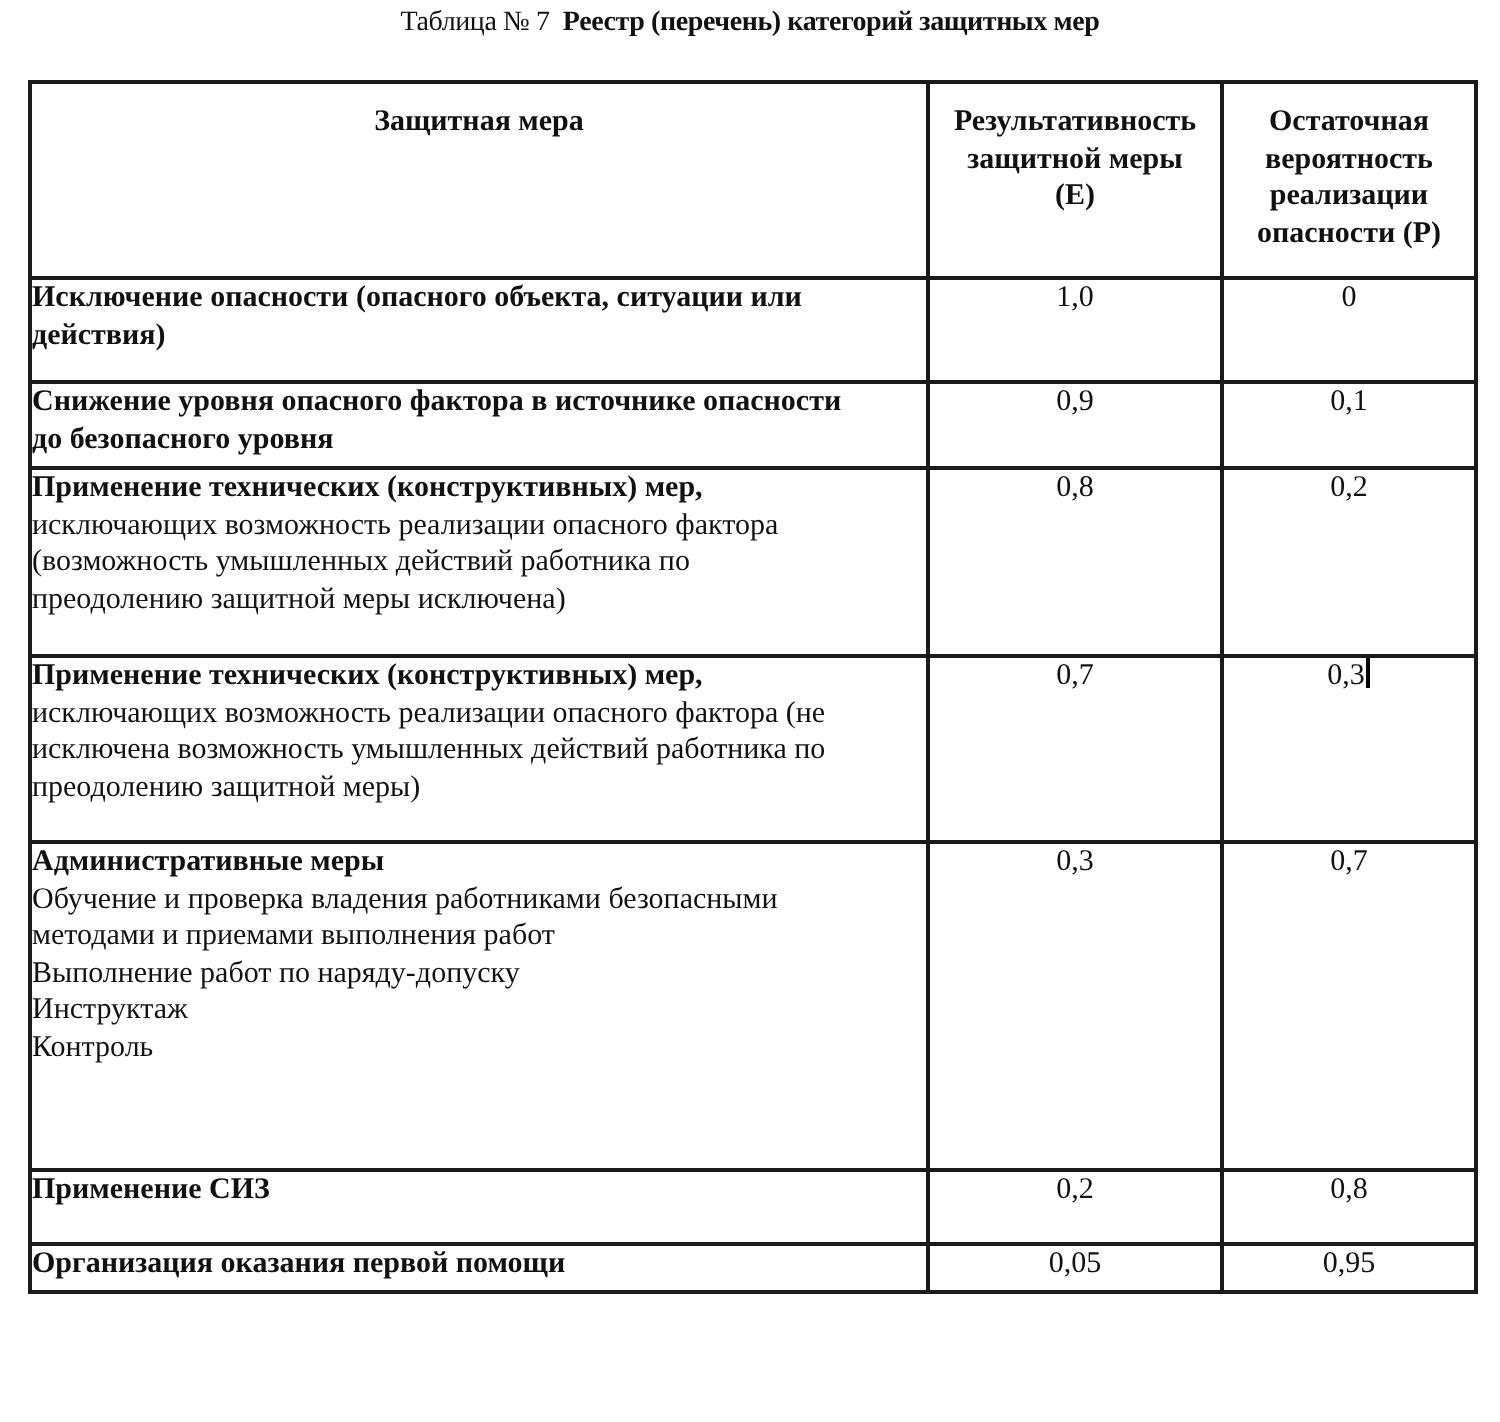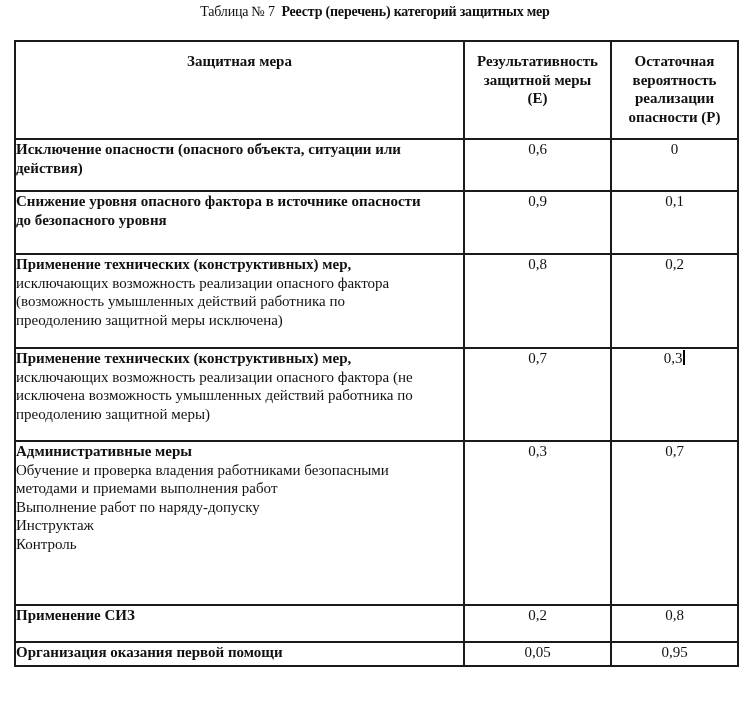--- a/index.html
+++ b/index.html
@@ -58,25 +58,25 @@
         <span class="line">опасности (P)</span>
       </div>
     </th>
   </tr>
 
   <tr style="height:52px;">
     <td class="m">
       <span class="line bold">Исключение опасности (опасного объекта, ситуации или</span>
       <span class="line bold">действия)</span>
     </td>
-    <td class="v">0,6</td>
+    <td class="v">1,0</td>
     <td class="v">0</td>
   </tr>
 
-  <tr style="height:63px;">
+  <tr style="height:43px;">
     <td class="m">
       <span class="line bold">Снижение уровня опасного фактора в источнике опасности</span>
       <span class="line bold">до безопасного уровня</span>
     </td>
     <td class="v">0,9</td>
     <td class="v">0,1</td>
   </tr>
 
   <tr style="height:94px;">
     <td class="m">

